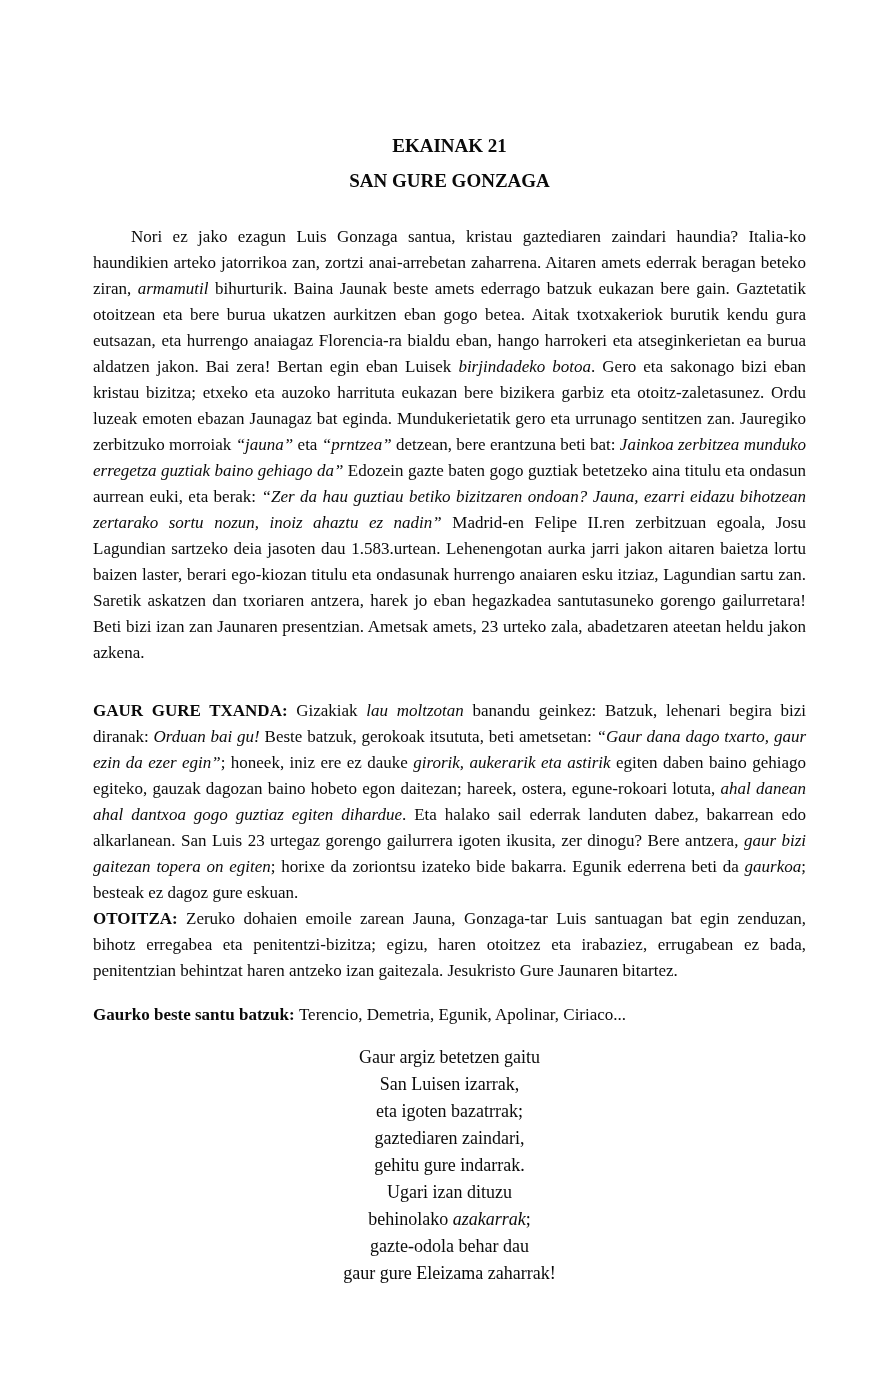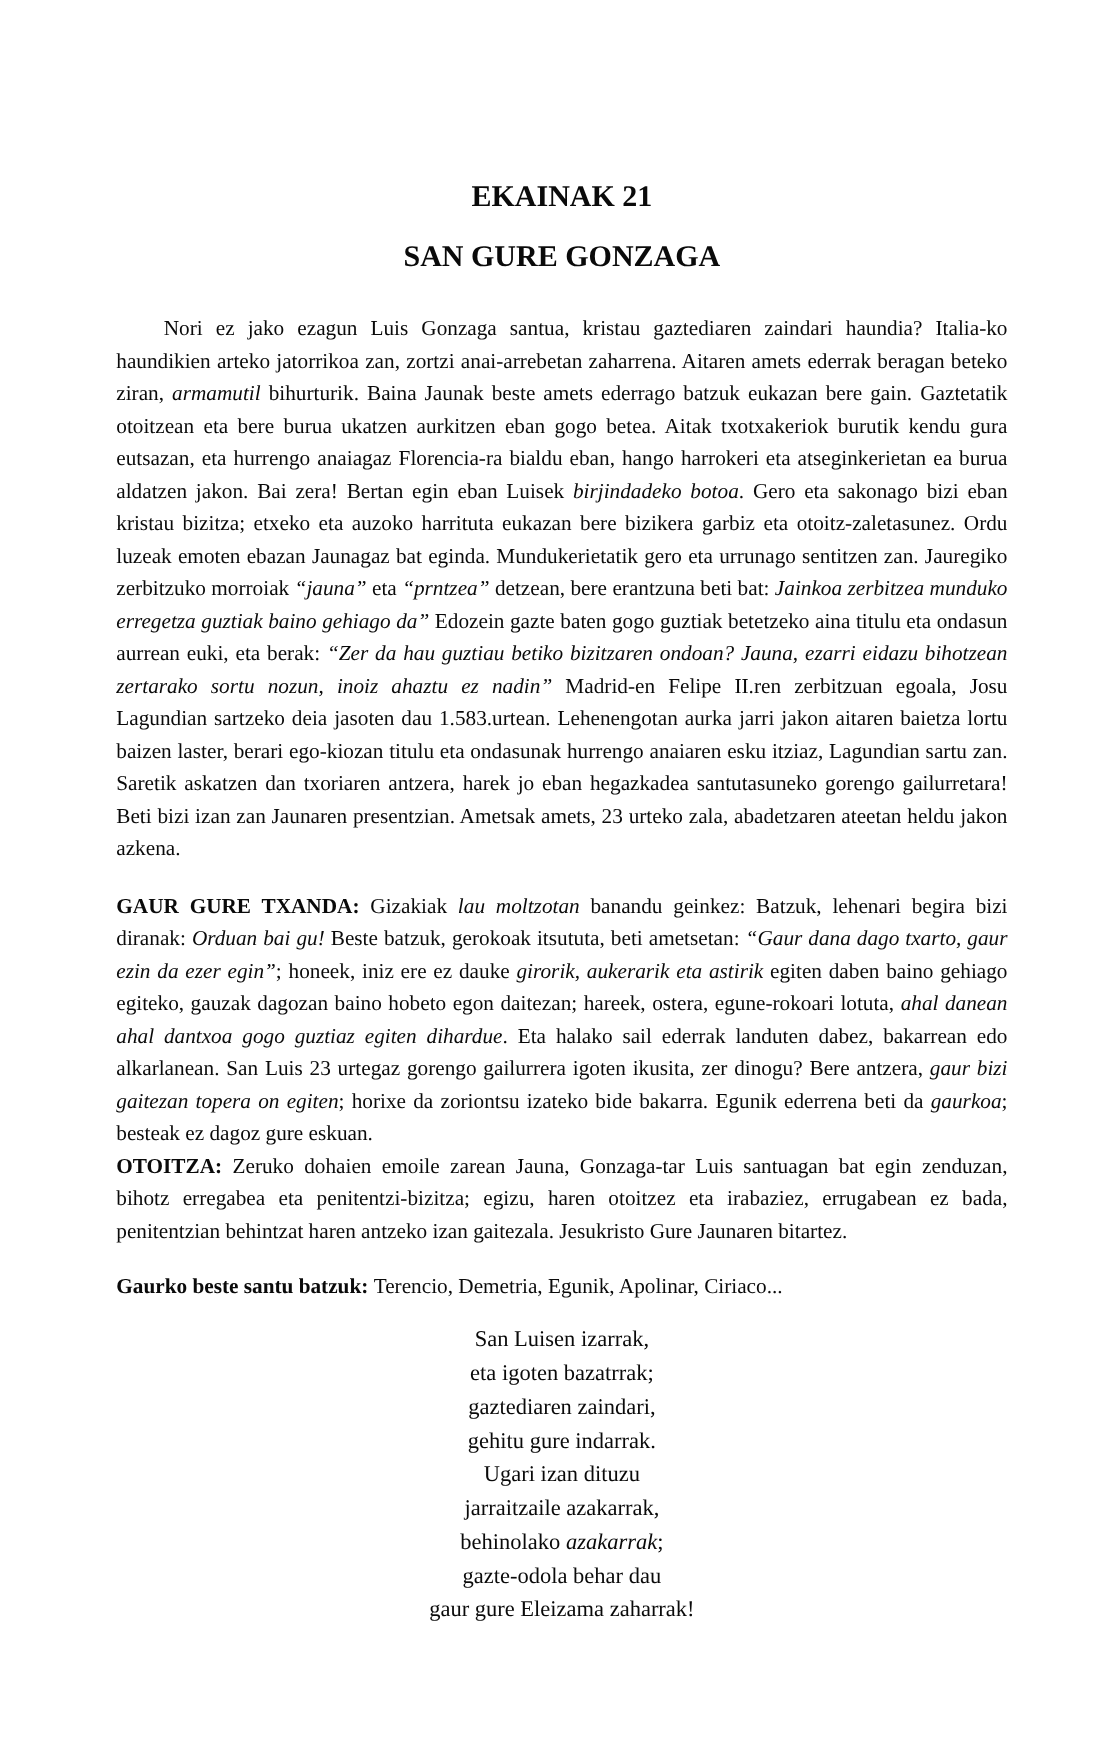--- a/index.html
+++ b/index.html
@@ -15,38 +15,38 @@
     background: #ffffff;
     box-sizing: border-box;
     padding: 128px 89px 0 93px;
     font-family: "Liberation Serif", serif;
     color: #0a0a0a;
     overflow: hidden;
   }
   .title {
     text-align: center;
     font-weight: bold;
-    font-size: 24px;
+    font-size: 19px;
     line-height: 35px;
-    margin: 13px;
+    margin: 0;
   }
   .title-block {
     margin-bottom: 26px;
   }
   .para {
     font-size: 17px;
     line-height: 26px;
     text-align: justify;
     margin: 0;
   }
   .first-indent {
     text-indent: 38px;
   }
   .space-before {
-    margin-top: 20px;
+    margin-top: 32px;
   }
   .space-before-sm {
     margin-top: 18px;
   }
   .poem {
     margin-top: 16px;
     text-align: center;
     font-size: 18px;
     line-height: 27px;
   }
@@ -66,24 +66,24 @@
   <p class="para first-indent"><span>Nori ez jako ezagun Luis Gonzaga santua, kristau gaztediaren zaindari haundia? Italia-ko haundikien arteko jatorrikoa zan, zortzi anai-arrebetan zaharrena. Aitaren amets ederrak beragan beteko ziran, </span><span class="it">armamutil</span><span> bihurturik. Baina Jaunak beste amets ederrago batzuk eukazan bere gain. Gaztetatik otoitzean eta bere burua ukatzen aurkitzen eban gogo betea. Aitak txotxakeriok burutik kendu gura eutsazan, eta hurrengo anaiagaz Florencia-ra bialdu eban, hango harrokeri eta atseginkerietan ea burua aldatzen jakon. Bai zera! Bertan egin eban Luisek </span><span class="it">birjindadeko botoa</span><span>. Gero eta sakonago bizi eban kristau bizitza; etxeko eta auzoko harrituta eukazan bere bizikera garbiz eta otoitz-zaletasunez. Ordu luzeak emoten ebazan Jaunagaz bat eginda. Mundukerietatik gero eta urrunago sentitzen zan. Jauregiko zerbitzuko morroiak </span><span class="it">“jauna”</span><span> eta </span><span class="it">“prntzea”</span><span> detzean, bere erantzuna beti bat: </span><span class="it">Jainkoa zerbitzea munduko erregetza guztiak baino gehiago da”</span><span> Edozein gazte baten gogo guztiak betetzeko aina titulu eta ondasun aurrean euki, eta berak: </span><span class="it">“Zer da hau guztiau betiko bizitzaren ondoan? Jauna, ezarri eidazu bihotzean zertarako sortu nozun, inoiz ahaztu ez nadin”</span><span> Madrid-en Felipe II.ren zerbitzuan egoala, Josu Lagundian sartzeko deia jasoten dau 1.583.urtean. Lehenengotan aurka jarri jakon aitaren baietza lortu baizen laster, berari ego-kiozan titulu eta ondasunak hurrengo anaiaren esku itziaz, Lagundian sartu zan. Saretik askatzen dan txoriaren antzera, harek jo eban hegazkadea santutasuneko gorengo gailurretara!  Beti bizi izan zan Jaunaren presentzian. Ametsak amets, 23 urteko zala, abadetzaren ateetan heldu jakon azkena.</span></p>
 
 
   <p class="para space-before"><span class="bd">GAUR GURE  TXANDA: </span><span>Gizakiak </span><span class="it">lau moltzotan</span><span> banandu geinkez: Batzuk, lehenari begira bizi diranak: </span><span class="it">Orduan bai gu!</span><span> Beste batzuk, gerokoak itsututa, beti ametsetan: </span><span class="it">“Gaur dana dago txarto, gaur ezin da ezer egin”</span><span>; honeek, iniz ere ez dauke </span><span class="it">girorik, aukerarik eta astirik</span><span> egiten daben baino gehiago egiteko, gauzak dagozan baino hobeto egon daitezan; hareek, ostera, egune-rokoari lotuta, </span><span class="it">ahal danean ahal dantxoa gogo guztiaz egiten dihardue</span><span>. Eta halako sail ederrak landuten dabez, bakarrean edo alkarlanean. San Luis 23 urtegaz gorengo gailurrera igoten ikusita, zer dinogu? Bere antzera, </span><span class="it">gaur bizi gaitezan topera on egiten</span><span>; horixe da zoriontsu izateko bide bakarra. Egunik ederrena beti da </span><span class="it">gaurkoa</span><span>; besteak ez dagoz gure eskuan.</span></p>
 
   <p class="para"><span class="bd">OTOITZA: </span><span>Zeruko dohaien emoile zarean Jauna, Gonzaga-tar Luis santuagan bat egin zenduzan, bihotz erregabea eta penitentzi-bizitza; egizu, haren otoitzez eta irabaziez, errugabean ez bada, penitentzian behintzat haren antzeko izan gaitezala. Jesukristo Gure Jaunaren bitartez.</span></p>
 
   <p class="para space-before-sm"><span class="bd">Gaurko beste santu batzuk: </span><span>Terencio, Demetria, Egunik, Apolinar, Ciriaco...</span></p>
 
   <div class="poem">
+    <div><span>Gaur argiz betetzen gaitu</span></div>
     <div><span>San Luisen izarrak,</span></div>
     <div><span>eta igoten bazatrrak;</span></div>
     <div><span>gaztediaren zaindari,</span></div>
     <div><span>gehitu gure indarrak.</span></div>
     <div><span>Ugari izan dituzu</span></div>
-    <div><span>jarraitzaile azakarrak,</span></div>
     <div><span>behinolako </span><span class="it">azakarrak</span><span>;</span></div>
     <div><span>gazte-odola behar dau</span></div>
     <div><span>gaur gure Eleizama zaharrak!</span></div>
   </div>
 
 </div>
 
 </body></html>

